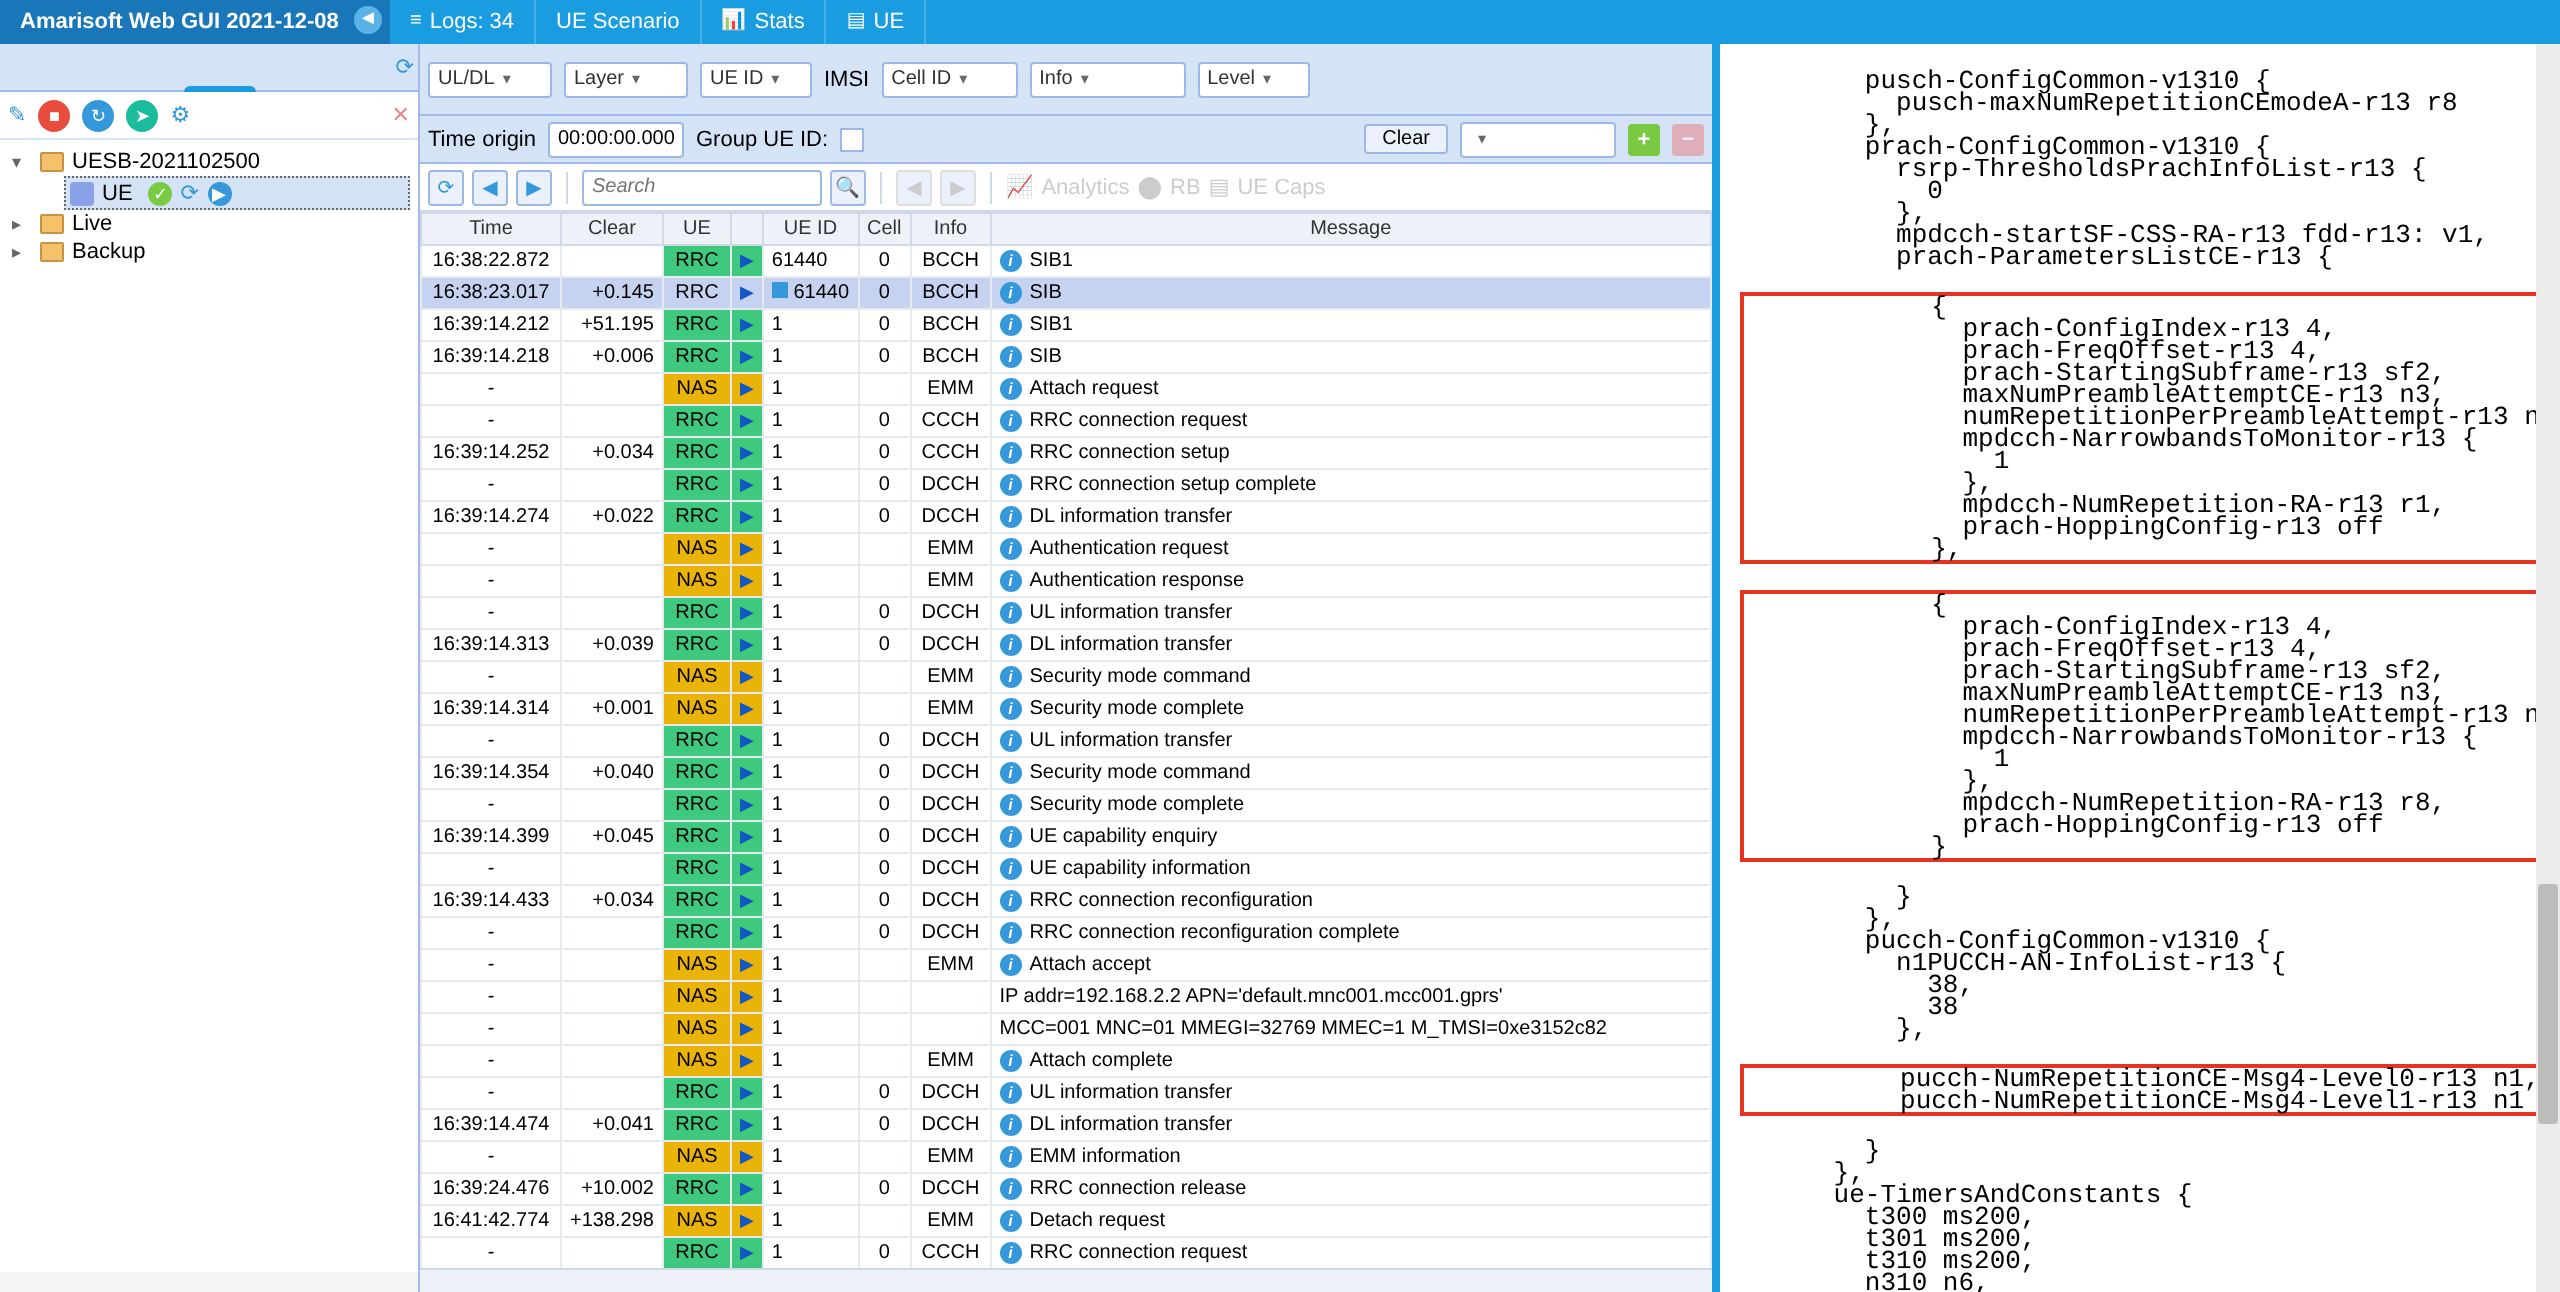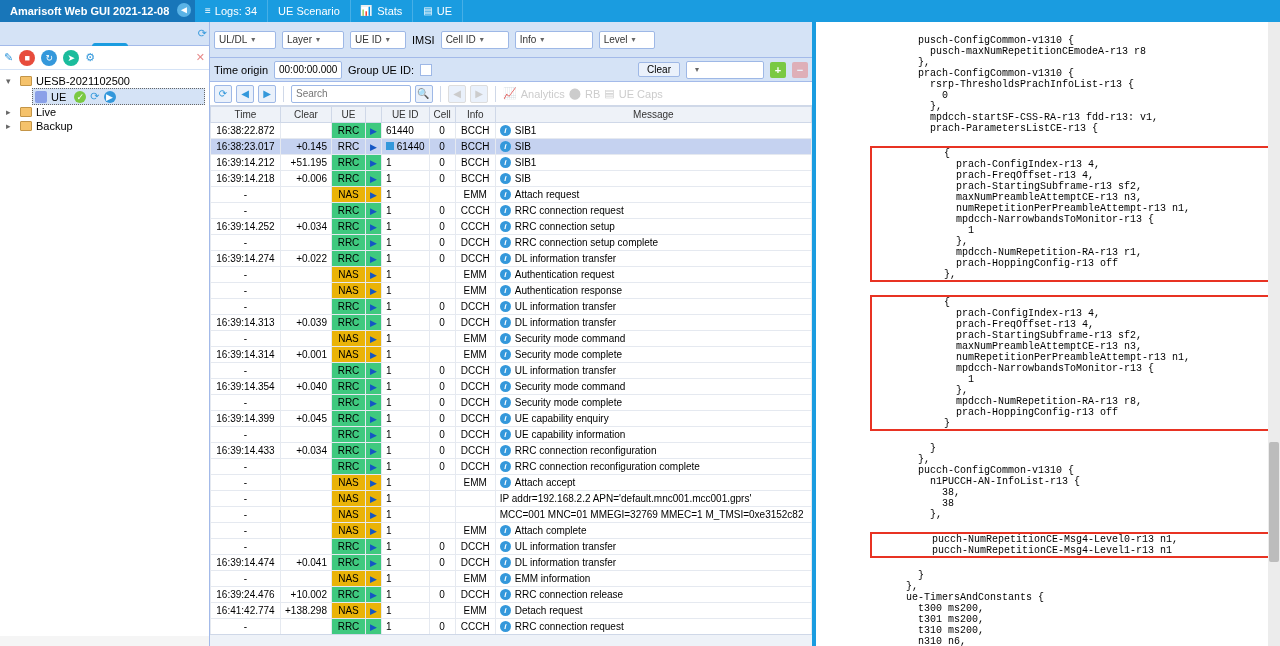--- a/index.html
+++ b/index.html
@@ -50,21 +50,21 @@
 .col-ue{width:34px;text-align:center;}
 .col-ueid{width:40px;text-align:left;}
 .col-cell{width:26px;text-align:center;}
 .col-info{width:40px;text-align:center;}
 .rrc{background:#3fc97f;color:#000;}
 .nas{background:#eab308;color:#000;}
 .msg-cell{display:flex;align-items:center;gap:4px;}
 .info-ico{width:11px;height:11px;border-radius:50%;background:#3498db;color:#fff;font-size:8px;display:inline-flex;align-items:center;justify-content:center;font-style:italic;font-weight:bold;}
 .blue-sq{width:8px;height:8px;background:#3498db;display:inline-block;}
 .bottom-scroll{height:12px;background:#eef2f8;border-top:1px solid #cfd8e8;}
-.right-panel{width:420px;background:#fff;position:relative;font-family:'Courier New',monospace;font-size:10px;line-height:11px;color:#000;overflow:hidden;margin-left:44px;}
+.right-panel{width:420px;background:#fff;position:relative;font-family:'Courier New',monospace;font-size:13px;line-height:11px;color:#000;overflow:hidden;}
 .right-content{padding:2px 6px 2px 10px;white-space:pre;}
 .redbox{border:2px solid #e83323;margin:1px 0;}
 .rp-scroll{position:absolute;right:0;top:0;width:12px;height:100%;background:#ececec;}
 .rp-thumb{position:absolute;right:1px;width:10px;background:#bcbcbc;border-radius:2px;}
 .status-strip{height:10px;background:#f5f5f5;}
 .gsep{width:1px;height:16px;background:#cfd8e8;margin:0 3px;}
 </style>
 </head>
 <body>
 
@@ -178,21 +178,21 @@
             <span class="dd">▾</span>
           </div>
         <span class="plus-btn">+</span>
         <span class="minus-btn">−</span>
       </div>
       <div class="search-bar">
         <span class="nav-btn" style="color:#3498db">⟳</span>
         <span class="nav-btn" style="color:#3498db">◀</span>
         <span class="nav-btn" style="color:#3498db">▶</span>
         <span class="gsep"></span>
-        <input class="inp" style="width: 120px;" placeholder="Search">
+        <input class="inp" style="width: 120px; font-style: italic;" placeholder="Search">
         <span class="nav-btn">🔍</span>
         <span class="gsep"></span>
         <span class="nav-btn grayed">◀</span>
         <span class="nav-btn grayed">▶</span>
         <span class="gsep"></span>
         <span class="grayed">📈</span>
         <span class="grayed">Analytics</span>
         <span class="grayed">⬤</span>
         <span class="grayed">RB</span>
         <span class="grayed">▤</span>

